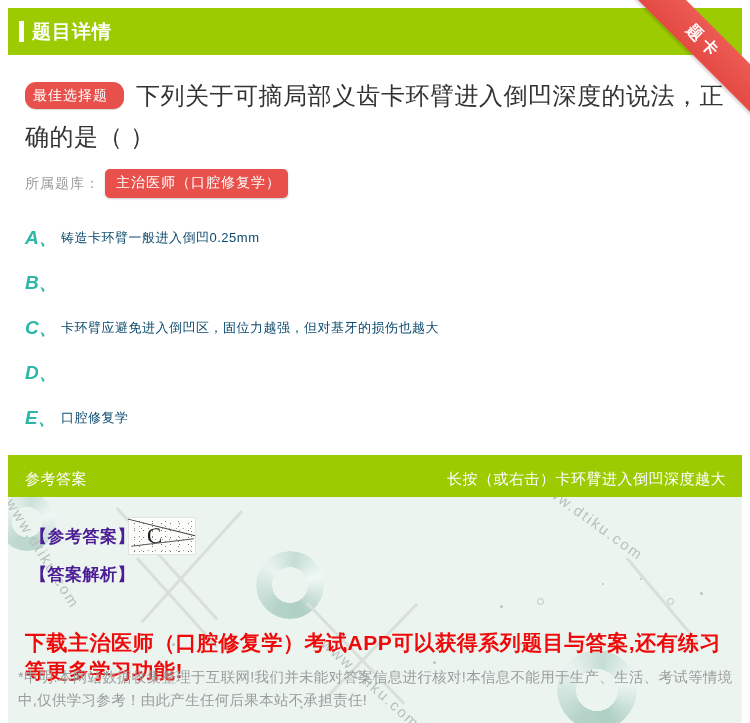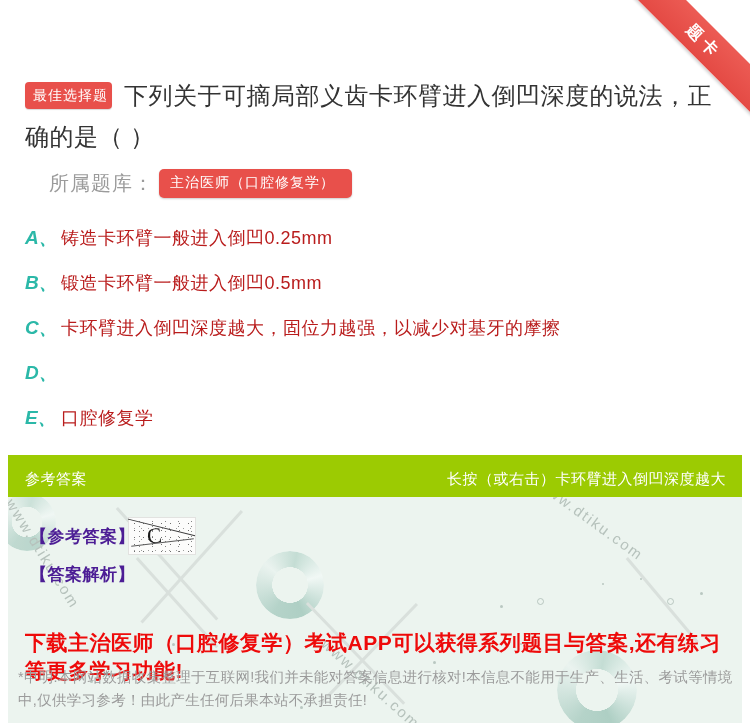--- a/index.html
+++ b/index.html
@@ -34,36 +34,36 @@
   
   .question-section{
     position:absolute;left:0;top:55px;width:750px;height:400px;
     background:#fff;box-sizing:border-box;padding:20px 25px 0 25px;overflow:hidden;
   }
   .q-title{
     font-size:24px;line-height:41px;color:#333;font-weight:500;letter-spacing:.5px;
   }
   .type-badge{
     display:inline-block;background:#e8504b;color:#fff;font-size:14px;font-weight:400;
-    line-height:14px;padding:6px 4px 7px 8px;border-radius:4px;margin-right:12px;
+    line-height:14px;padding:6px 16px 7px 8px;border-radius:11px;margin-right:12px;
     vertical-align:4px;letter-spacing:1px;box-shadow:0 1px 1px rgba(0,0,0,.15);
   }
   .bank-row{margin-top:12px;display:flex;align-items:center;}
-  .bank-label{color:#9b9b9b;font-size:20px;letter-spacing:1px;margin-left:24px;}
+  .bank-label{color:#9b9b9b;font-size:14px;letter-spacing:1px;}
   .bank-badge{
-    background:#e8504b;color:#fff;font-size:14px;padding:5px 17px 6px 11px;border-radius:5px;
+    background:#e8504b;color:#fff;font-size:14px;padding:5px 7px 6px 11px;border-radius:5px;
     margin-left:5px;letter-spacing:1px;box-shadow:0 1px 2px rgba(0,0,0,.2);
   }
   .options{margin-top:30px;}
   .option{display:flex;align-items:flex-start;margin-bottom:25px;}
   .opt-letter{
     color:#2bb8a8;font-weight:bold;font-style:italic;font-size:19px;
     flex:0 0 36px;line-height:20px;
   }
-  .opt-text{color:#b91c1c;font-size:18px;line-height:20px;letter-spacing:.5px;}
+  .opt-text{color:#0c4a6e;font-size:13px;line-height:20px;letter-spacing:.5px;}
 
   
   .answer-bar{
     position:absolute;left:8px;top:455px;width:734px;height:42px;
     background:#9ccb02;display:flex;align-items:center;justify-content:space-between;
     box-sizing:border-box;padding:6px 16px 0 17px;
   }
   .answer-bar-left,.answer-bar-right{color:#fff;font-size:15px;letter-spacing:.5px;}
 
   
@@ -147,20 +147,24 @@
   .sp8{left:164px;top:146px;}
   .sp9{left:82px;top:183px;}
   .sp10{left:292px;top:209px;}
   .sp11{left:632px;top:81px;width:2px;height:2px;}
 </style>
 </head>
 <body>
 
 <div class="page">
 
+  <div class="header-bar">
+    <div class="header-accent"></div>
+    <div class="header-title">题目详情</div>
+  </div>
 
   <div class="ribbon-wrap">
     <div class="ribbon">
       <span class="ribbon-text">题卡</span>
     </div>
   </div>
 
   <div class="question-section">
     <div class="q-title"><span class="type-badge">最佳选择题</span><span>下列关于可摘局部义齿卡环臂进入倒凹深度的说法，正确的是（ ）</span></div>
 
@@ -169,25 +173,24 @@
       <span class="bank-badge">主治医师（口腔修复学）</span>
     </div>
 
     <div class="options">
       <div class="option">
         <span class="opt-letter">A、</span>
         <span class="opt-text">铸造卡环臂一般进入倒凹0.25mm</span>
       </div>
       <div class="option">
         <span class="opt-letter">B、</span>
-        <span class="opt-text">锻造卡环臂一般进入倒凹0.5mm</span>
       </div>
       <div class="option">
         <span class="opt-letter">C、</span>
-        <span class="opt-text">卡环臂进入倒凹深度越大，固位力越强，以减少对基牙的摩擦</span>
+        <span class="opt-text">卡环臂应避免进入倒凹区，固位力越强，但对基牙的损伤也越大</span>
       </div>
       <div class="option">
         <span class="opt-letter">D、</span>
       </div>
       <div class="option">
         <span class="opt-letter">E、</span>
         <span class="opt-text">口腔修复学</span>
       </div>
     </div>
   </div>

